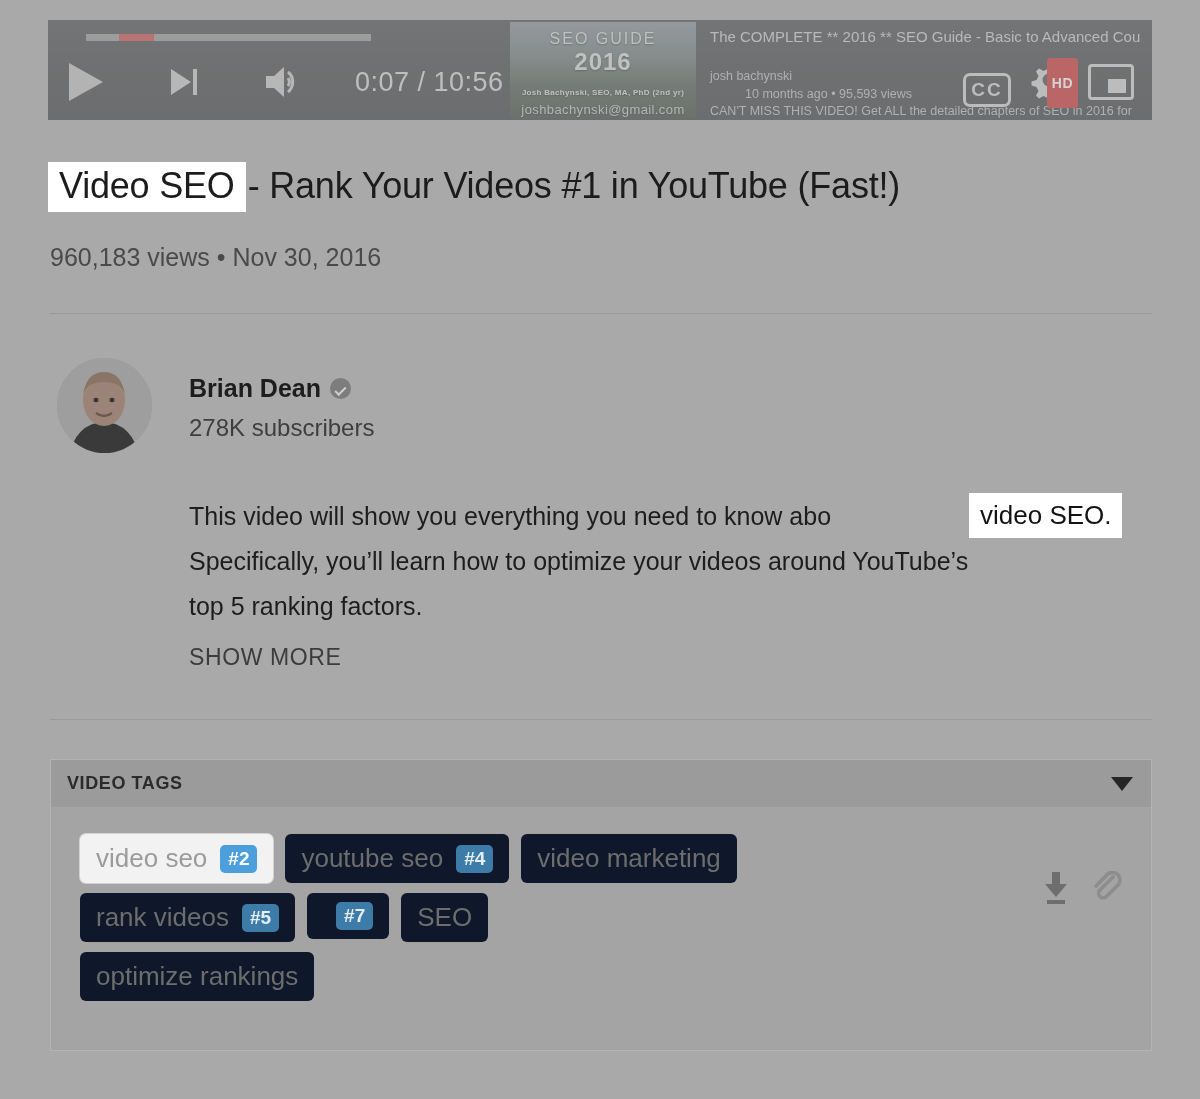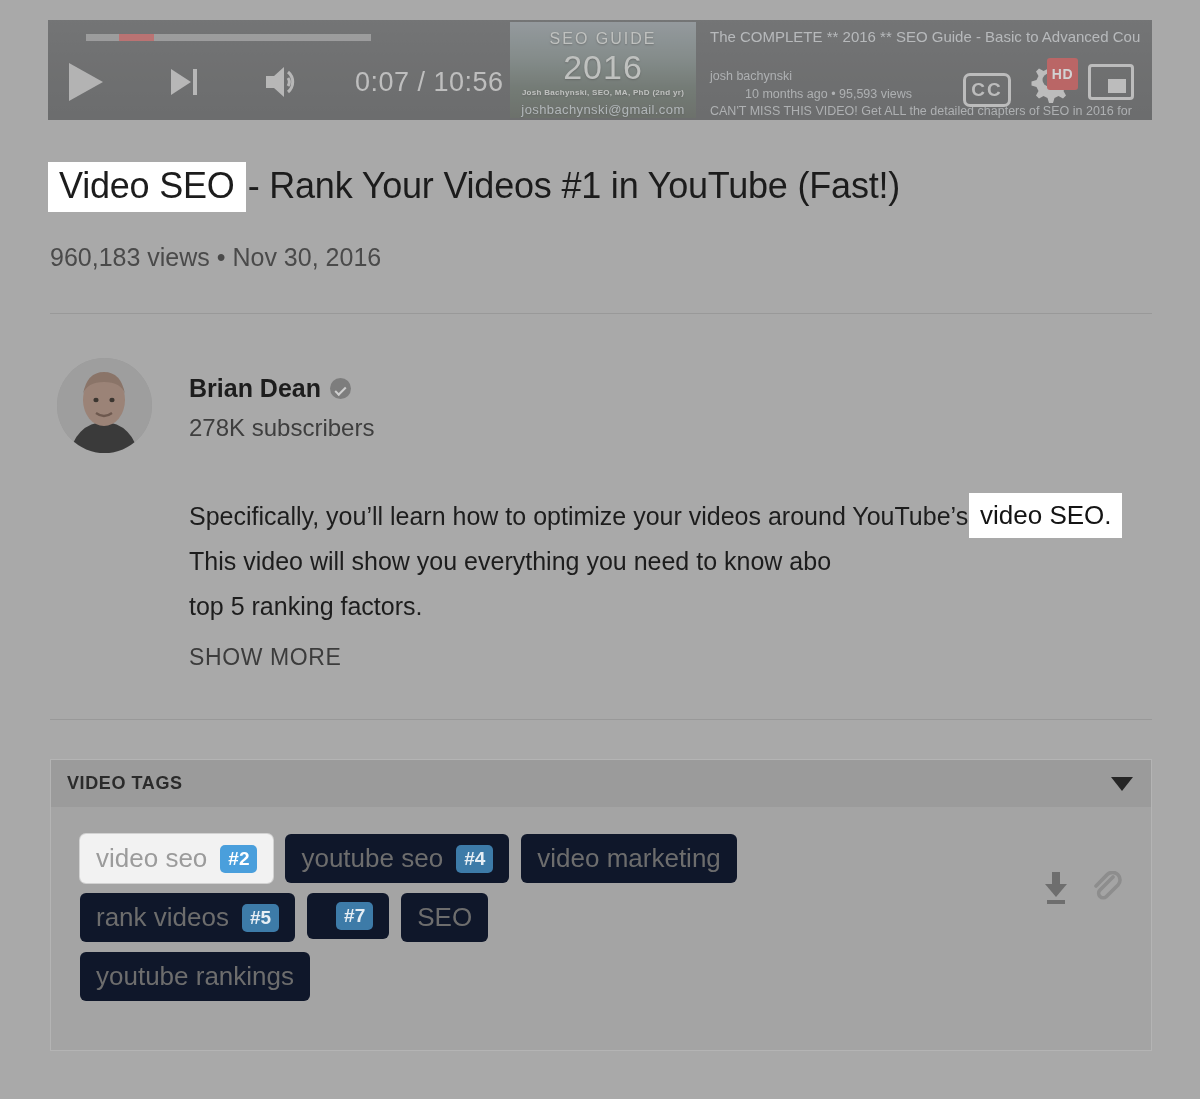--- a/index.html
+++ b/index.html
@@ -107,21 +107,21 @@
     font-family: "Liberation Sans", sans-serif;
     margin-top: 16px;
   }
   .hd-badge {
     position: absolute;
     top: 4px; right: 2px;
     background: #cc1f1f;
     color: #fff;
     font-size: 14px;
     font-weight: bold;
-    padding: 8px 5px;
+    padding: 17px 5px;
     border-radius: 3px;
     letter-spacing: 0.5px;
     z-index: 5;
   }
   .pip-box {
     width: 46px; height: 36px;
     border: 3px solid #d2d2d2;
     border-radius: 4px;
     position: relative;
   }
@@ -152,21 +152,21 @@
   }
   .card-thumb .tt1, .card-thumb .tt2, .card-thumb .tt3, .card-thumb .tt4 {
     position: absolute;
     width: 100%;
     text-align: center;
     color: #d8dcd8;
     font-family: "Liberation Sans", sans-serif;
     text-shadow: 0 1px 2px rgba(0,0,0,.6);
   }
   .card-thumb .tt1 { top: 8px; font-size: 16px; letter-spacing: 2px; }
-  .card-thumb .tt2 { top: 26px; font-size: 34px; font-weight: 400; letter-spacing: 1px; }
+  .card-thumb .tt2 { top: 26px; font-size: 24px; font-weight: 700; letter-spacing: 1px; }
   .card-thumb .tt3 { top: 66px; font-size: 8px; font-weight: bold; letter-spacing: .3px; }
   .card-thumb .tt4 { top: 80px; font-size: 13px; color: #b9c4c9; letter-spacing: .4px; }
 
   .card-text {
     flex: 1;
     padding: 4px 12px 0 14px;
     color: #c9cdd0;
     line-height: 1.45;
     overflow: hidden;
   }
@@ -483,22 +483,22 @@
 </div>
 
 <div class="channel-name">
   <span>Brian Dean</span>
   <span class="verified"></span>
 </div>
 
 <div class="subscribers">278K subscribers</div>
 
 <div class="description">
+  <div class="desc-line">This video will show you everything you need to know abo</div>
   <div class="desc-line">Specifically, you’ll learn how to optimize your videos around YouTube’s</div>
-  <div class="desc-line">This video will show you everything you need to know abo</div>
   <div class="desc-line">top 5 ranking factors.</div>
   <div class="desc-hl">video SEO.</div>
 </div>
 
 <div class="show-more">SHOW MORE</div>
 
 <div class="divider d2"></div>
 
 <div class="tags-panel">
   <div class="tags-header">
@@ -531,21 +531,21 @@
         <div class="tag">
           <span class="badge">#7</span>
         </div>
         <div class="tag">
           <span>SEO</span>
         </div>
       </div>
 
       <div class="tag-row">
         <div class="tag">
-          <span>youtube rankings</span>
+          <span>optimize rankings</span>
         </div>
       </div>
 
     </div>
 
     <div class="tag-actions">
       <div class="icon-btn">
         <span>
           <svg width="30" height="36" viewBox="0 0 30 36">
             <rect x="11" y="2" width="8" height="14" fill="#6e6e6e"></rect>

